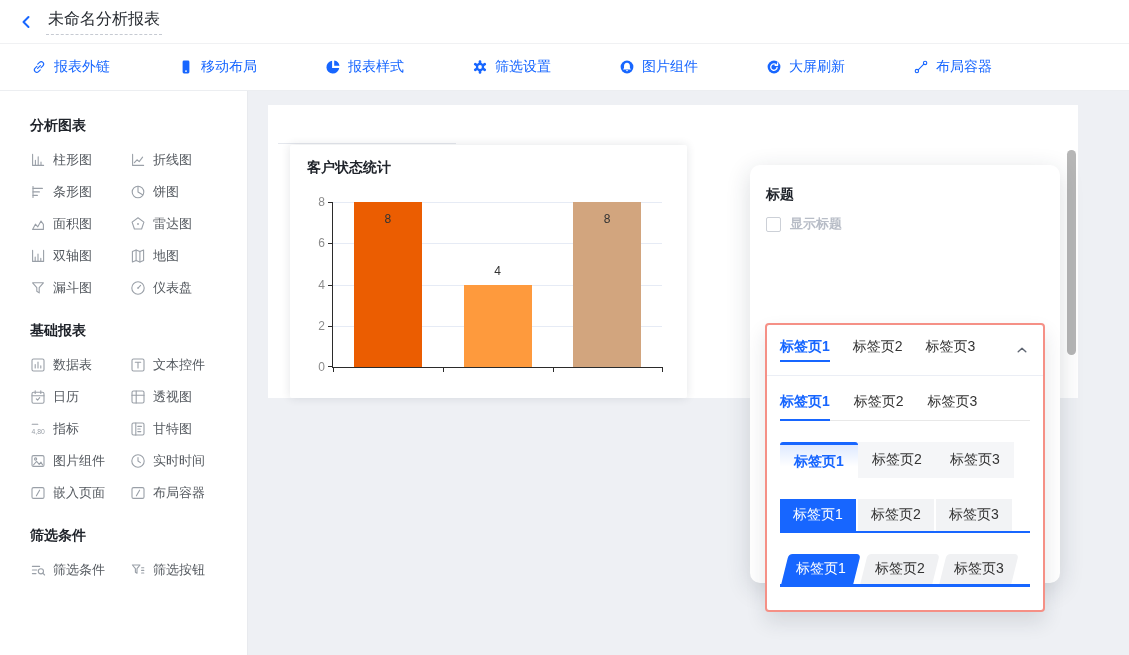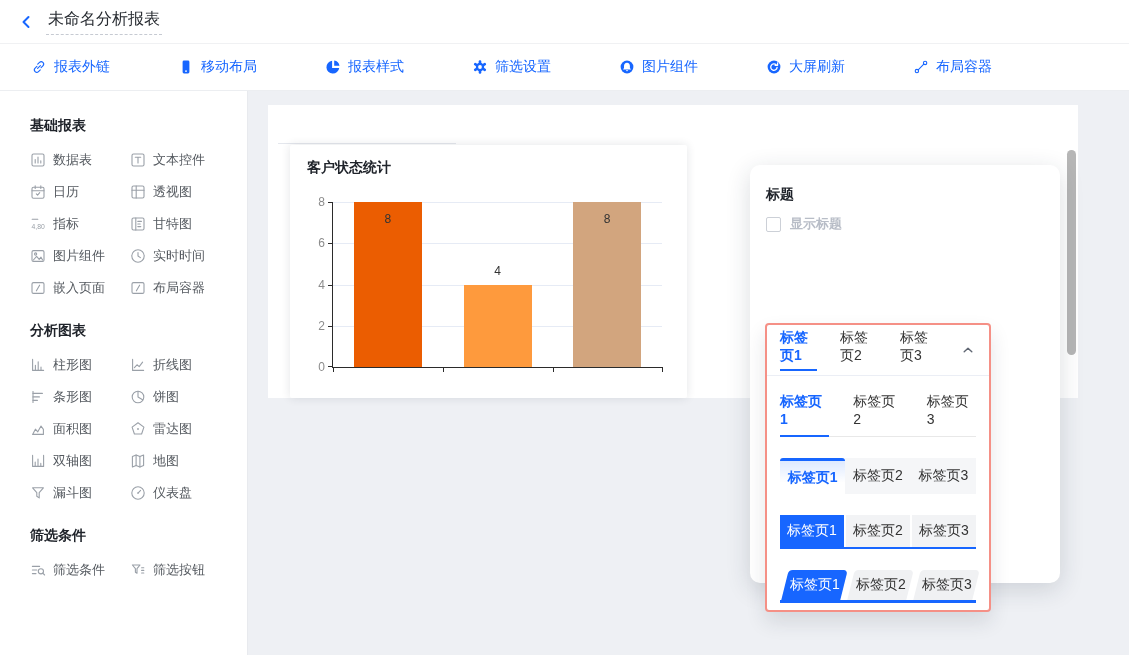--- a/index.html
+++ b/index.html
@@ -66,21 +66,21 @@
     padding:0 11px; font-size:13px; color:#333; font-family:"Liberation Sans",sans-serif; outline:none; background:#fff;
   }
   .check-row { display:flex; align-items:center; gap:9px; margin-top:11px; cursor:pointer;font-weight:bold; }
   .checkbox { width:15px; height:15px; border:1px solid #ccd0d7; border-radius:2px; background:#fff; }
   .check-label { font-size:13px; color:#b8bdc7; }
   .tabs-row { margin-top:27px; display:flex; align-items:center; justify-content:space-between; }
   .toggle { width:39px; height:20px; border-radius:10px; background:#67cf2f; position:relative; cursor:pointer; }
   .toggle .knob { position:absolute; top:2px; right:2px; width:16px; height:16px; border-radius:50%; background:#fff; }
   
   .red-box {
-    position:absolute; left:15px; top:158px; width:226px; height:289px; background:#fff;
+    position:absolute; left:15px; top:158px; width:280px; height:289px; background:#fff;
     border:2px solid #f59086; border-radius:4px; box-shadow:0 10px 20px rgba(31,45,61,.12);
   }
   .selector { height:51px; border-bottom:1px solid #ebeef5; display:flex; align-items:center; padding:0 13px; gap:23px; font-size:14px; }
   .selector .stab { padding-bottom:4px; border-bottom:2px solid transparent; color:#333; cursor:pointer; }
   .selector .stab.active { color:#1766ff; font-weight:bold; border-bottom-color:#1766ff; }
   .selector .chev { margin-left:auto; color:#5f6672; cursor:pointer; display:flex; }
   .options { padding:17px 13px 0 13px; }
   .opt { margin-bottom:21px; cursor:pointer; }
   
   .opt-underline { display:flex; gap:24px; font-size:14px; border-bottom:1px solid #e8e8e8; }
@@ -190,20 +190,114 @@
             <circle cx="12.1" cy="3.9" r="1.7"></circle>
             <path d="M5.2 10.8l5.6-5.6"></path>
           </svg>
         </span>
         <span>布局容器</span>
       </span>
     </div>
 
   <div class="sidebar" id="sidebar">
       <div class="side-section">
+        <h3>分析图表</h3>
+        <div class="side-grid">
+          <div class="side-item">
+            <span class="icn" style="display: flex;">
+              <svg viewBox="0 0 16 16" width="16" height="16" fill="none" stroke="currentColor" stroke-width="1.1" stroke-linecap="round" stroke-linejoin="round">
+                <path d="M2.6 2.4v11h11"></path>
+                <path d="M5.4 13.4V8.2M8.2 13.4V4.8M11 13.4V10"></path>
+              </svg>
+            </span>
+            <span>柱形图</span>
+          </div>
+          <div class="side-item">
+            <span class="icn" style="display: flex;">
+              <svg viewBox="0 0 16 16" width="16" height="16" fill="none" stroke="currentColor" stroke-width="1.1" stroke-linecap="round" stroke-linejoin="round">
+                <path d="M2.6 2.4v11h11"></path>
+                <path d="M4.4 10.6l2.6-2.8 2.2 1.8 3.4-4.4"></path>
+              </svg>
+            </span>
+            <span>折线图</span>
+          </div>
+          <div class="side-item">
+            <span class="icn" style="display: flex;">
+              <svg viewBox="0 0 16 16" width="16" height="16" fill="none" stroke="currentColor" stroke-width="1.1" stroke-linecap="round" stroke-linejoin="round">
+                <path d="M3 2.6v10.8"></path>
+                <path d="M3 4.4h9.4M3 7.9h6.4M3 11.4h4.4"></path>
+              </svg>
+            </span>
+            <span>条形图</span>
+          </div>
+          <div class="side-item">
+            <span class="icn" style="display: flex;">
+              <svg viewBox="0 0 16 16" width="16" height="16" fill="none" stroke="currentColor" stroke-width="1.1" stroke-linecap="round" stroke-linejoin="round">
+                <circle cx="8" cy="8" r="5.8"></circle>
+                <path d="M8 2.2V8l5 2.9"></path>
+              </svg>
+            </span>
+            <span>饼图</span>
+          </div>
+          <div class="side-item">
+            <span class="icn" style="display: flex;">
+              <svg viewBox="0 0 16 16" width="16" height="16" fill="none" stroke="currentColor" stroke-width="1.1" stroke-linecap="round" stroke-linejoin="round">
+                <path d="M2.6 13.4l2.8-5.2 2.4 2.6 3.2-5.8 2.4 3.4v5z"></path>
+              </svg>
+            </span>
+            <span>面积图</span>
+          </div>
+          <div class="side-item">
+            <span class="icn" style="display: flex;">
+              <svg viewBox="0 0 16 16" width="16" height="16" fill="none" stroke="currentColor" stroke-width="1.1" stroke-linecap="round" stroke-linejoin="round">
+                <path d="M8 1.8l5.9 4.3-2.3 6.9H4.4L2.1 6.1z"></path>
+                <circle cx="8" cy="8" r=".9" fill="currentColor" stroke="none"></circle>
+              </svg>
+            </span>
+            <span>雷达图</span>
+          </div>
+          <div class="side-item">
+            <span class="icn" style="display: flex;">
+              <svg viewBox="0 0 16 16" width="16" height="16" fill="none" stroke="currentColor" stroke-width="1.1" stroke-linecap="round" stroke-linejoin="round">
+                <path d="M2.6 2.4v11h11M13.6 2.4v11"></path>
+                <path d="M5.2 13.4V9M8 13.4V6M10.8 13.4v-3"></path>
+              </svg>
+            </span>
+            <span>双轴图</span>
+          </div>
+          <div class="side-item">
+            <span class="icn" style="display: flex;">
+              <svg viewBox="0 0 16 16" width="16" height="16" fill="none" stroke="currentColor" stroke-width="1.1" stroke-linecap="round" stroke-linejoin="round">
+                <path d="M2.4 3.6l3.7-1.6 3.8 1.6 3.7-1.6v10.4l-3.7 1.6-3.8-1.6-3.7 1.6z"></path>
+                <path d="M6.1 2v10.4M9.9 3.6V14"></path>
+              </svg>
+            </span>
+            <span>地图</span>
+          </div>
+          <div class="side-item">
+            <span class="icn" style="display: flex;">
+              <svg viewBox="0 0 16 16" width="16" height="16" fill="none" stroke="currentColor" stroke-width="1.1" stroke-linecap="round" stroke-linejoin="round">
+                <path d="M2.6 2.8h10.8l-4.2 4.9v5.2l-2.4-1.6V7.7z"></path>
+              </svg>
+            </span>
+            <span>漏斗图</span>
+          </div>
+          <div class="side-item">
+            <span class="icn" style="display: flex;">
+              <svg viewBox="0 0 16 16" width="16" height="16" fill="none" stroke="currentColor" stroke-width="1.1" stroke-linecap="round" stroke-linejoin="round">
+                <circle cx="8" cy="8" r="6.2"></circle>
+                <path d="M8 8.2l2.6-2.8"></path>
+                <circle cx="8" cy="8" r=".8" fill="currentColor" stroke="none"></circle>
+              </svg>
+            </span>
+            <span>仪表盘</span>
+          </div>
+        </div>
+      </div>
+      <div class="side-section">
         <h3>基础报表</h3>
         <div class="side-grid">
           <div class="side-item">
             <span class="icn" style="display: flex;">
               <svg viewBox="0 0 16 16" width="16" height="16" fill="none" stroke="currentColor" stroke-width="1.1" stroke-linecap="round" stroke-linejoin="round">
                 <rect x="2" y="2" width="12" height="12" rx="1.5"></rect>
                 <path d="M5.2 11V7.5M8 11V5M10.8 11V8.8"></path>
               </svg>
             </span>
             <span>数据表</span>
@@ -284,114 +378,20 @@
             <span>嵌入页面</span>
           </div>
           <div class="side-item">
             <span class="icn" style="display: flex;">
               <svg viewBox="0 0 16 16" width="16" height="16" fill="none" stroke="currentColor" stroke-width="1.1" stroke-linecap="round" stroke-linejoin="round">
                 <rect x="2" y="2.6" width="12" height="10.8" rx="1.5"></rect>
                 <path d="M9.6 5.2l-3.2 5.6"></path>
               </svg>
             </span>
             <span>布局容器</span>
-          </div>
-        </div>
-      </div>
-      <div class="side-section">
-        <h3>分析图表</h3>
-        <div class="side-grid">
-          <div class="side-item">
-            <span class="icn" style="display: flex;">
-              <svg viewBox="0 0 16 16" width="16" height="16" fill="none" stroke="currentColor" stroke-width="1.1" stroke-linecap="round" stroke-linejoin="round">
-                <path d="M2.6 2.4v11h11"></path>
-                <path d="M5.4 13.4V8.2M8.2 13.4V4.8M11 13.4V10"></path>
-              </svg>
-            </span>
-            <span>柱形图</span>
-          </div>
-          <div class="side-item">
-            <span class="icn" style="display: flex;">
-              <svg viewBox="0 0 16 16" width="16" height="16" fill="none" stroke="currentColor" stroke-width="1.1" stroke-linecap="round" stroke-linejoin="round">
-                <path d="M2.6 2.4v11h11"></path>
-                <path d="M4.4 10.6l2.6-2.8 2.2 1.8 3.4-4.4"></path>
-              </svg>
-            </span>
-            <span>折线图</span>
-          </div>
-          <div class="side-item">
-            <span class="icn" style="display: flex;">
-              <svg viewBox="0 0 16 16" width="16" height="16" fill="none" stroke="currentColor" stroke-width="1.1" stroke-linecap="round" stroke-linejoin="round">
-                <path d="M3 2.6v10.8"></path>
-                <path d="M3 4.4h9.4M3 7.9h6.4M3 11.4h4.4"></path>
-              </svg>
-            </span>
-            <span>条形图</span>
-          </div>
-          <div class="side-item">
-            <span class="icn" style="display: flex;">
-              <svg viewBox="0 0 16 16" width="16" height="16" fill="none" stroke="currentColor" stroke-width="1.1" stroke-linecap="round" stroke-linejoin="round">
-                <circle cx="8" cy="8" r="5.8"></circle>
-                <path d="M8 2.2V8l5 2.9"></path>
-              </svg>
-            </span>
-            <span>饼图</span>
-          </div>
-          <div class="side-item">
-            <span class="icn" style="display: flex;">
-              <svg viewBox="0 0 16 16" width="16" height="16" fill="none" stroke="currentColor" stroke-width="1.1" stroke-linecap="round" stroke-linejoin="round">
-                <path d="M2.6 13.4l2.8-5.2 2.4 2.6 3.2-5.8 2.4 3.4v5z"></path>
-              </svg>
-            </span>
-            <span>面积图</span>
-          </div>
-          <div class="side-item">
-            <span class="icn" style="display: flex;">
-              <svg viewBox="0 0 16 16" width="16" height="16" fill="none" stroke="currentColor" stroke-width="1.1" stroke-linecap="round" stroke-linejoin="round">
-                <path d="M8 1.8l5.9 4.3-2.3 6.9H4.4L2.1 6.1z"></path>
-                <circle cx="8" cy="8" r=".9" fill="currentColor" stroke="none"></circle>
-              </svg>
-            </span>
-            <span>雷达图</span>
-          </div>
-          <div class="side-item">
-            <span class="icn" style="display: flex;">
-              <svg viewBox="0 0 16 16" width="16" height="16" fill="none" stroke="currentColor" stroke-width="1.1" stroke-linecap="round" stroke-linejoin="round">
-                <path d="M2.6 2.4v11h11M13.6 2.4v11"></path>
-                <path d="M5.2 13.4V9M8 13.4V6M10.8 13.4v-3"></path>
-              </svg>
-            </span>
-            <span>双轴图</span>
-          </div>
-          <div class="side-item">
-            <span class="icn" style="display: flex;">
-              <svg viewBox="0 0 16 16" width="16" height="16" fill="none" stroke="currentColor" stroke-width="1.1" stroke-linecap="round" stroke-linejoin="round">
-                <path d="M2.4 3.6l3.7-1.6 3.8 1.6 3.7-1.6v10.4l-3.7 1.6-3.8-1.6-3.7 1.6z"></path>
-                <path d="M6.1 2v10.4M9.9 3.6V14"></path>
-              </svg>
-            </span>
-            <span>地图</span>
-          </div>
-          <div class="side-item">
-            <span class="icn" style="display: flex;">
-              <svg viewBox="0 0 16 16" width="16" height="16" fill="none" stroke="currentColor" stroke-width="1.1" stroke-linecap="round" stroke-linejoin="round">
-                <path d="M2.6 2.8h10.8l-4.2 4.9v5.2l-2.4-1.6V7.7z"></path>
-              </svg>
-            </span>
-            <span>漏斗图</span>
-          </div>
-          <div class="side-item">
-            <span class="icn" style="display: flex;">
-              <svg viewBox="0 0 16 16" width="16" height="16" fill="none" stroke="currentColor" stroke-width="1.1" stroke-linecap="round" stroke-linejoin="round">
-                <circle cx="8" cy="8" r="6.2"></circle>
-                <path d="M8 8.2l2.6-2.8"></path>
-                <circle cx="8" cy="8" r=".8" fill="currentColor" stroke="none"></circle>
-              </svg>
-            </span>
-            <span>仪表盘</span>
           </div>
         </div>
       </div>
       <div class="side-section">
         <h3>筛选条件</h3>
         <div class="side-grid">
           <div class="side-item">
             <span class="icn" style="display: flex;">
               <svg viewBox="0 0 16 16" width="16" height="16" fill="none" stroke="currentColor" stroke-width="1.1" stroke-linecap="round" stroke-linejoin="round">
                 <path d="M2.4 4.4h7.2M2.4 8h4.4M2.4 11.6h3.6"></path>

